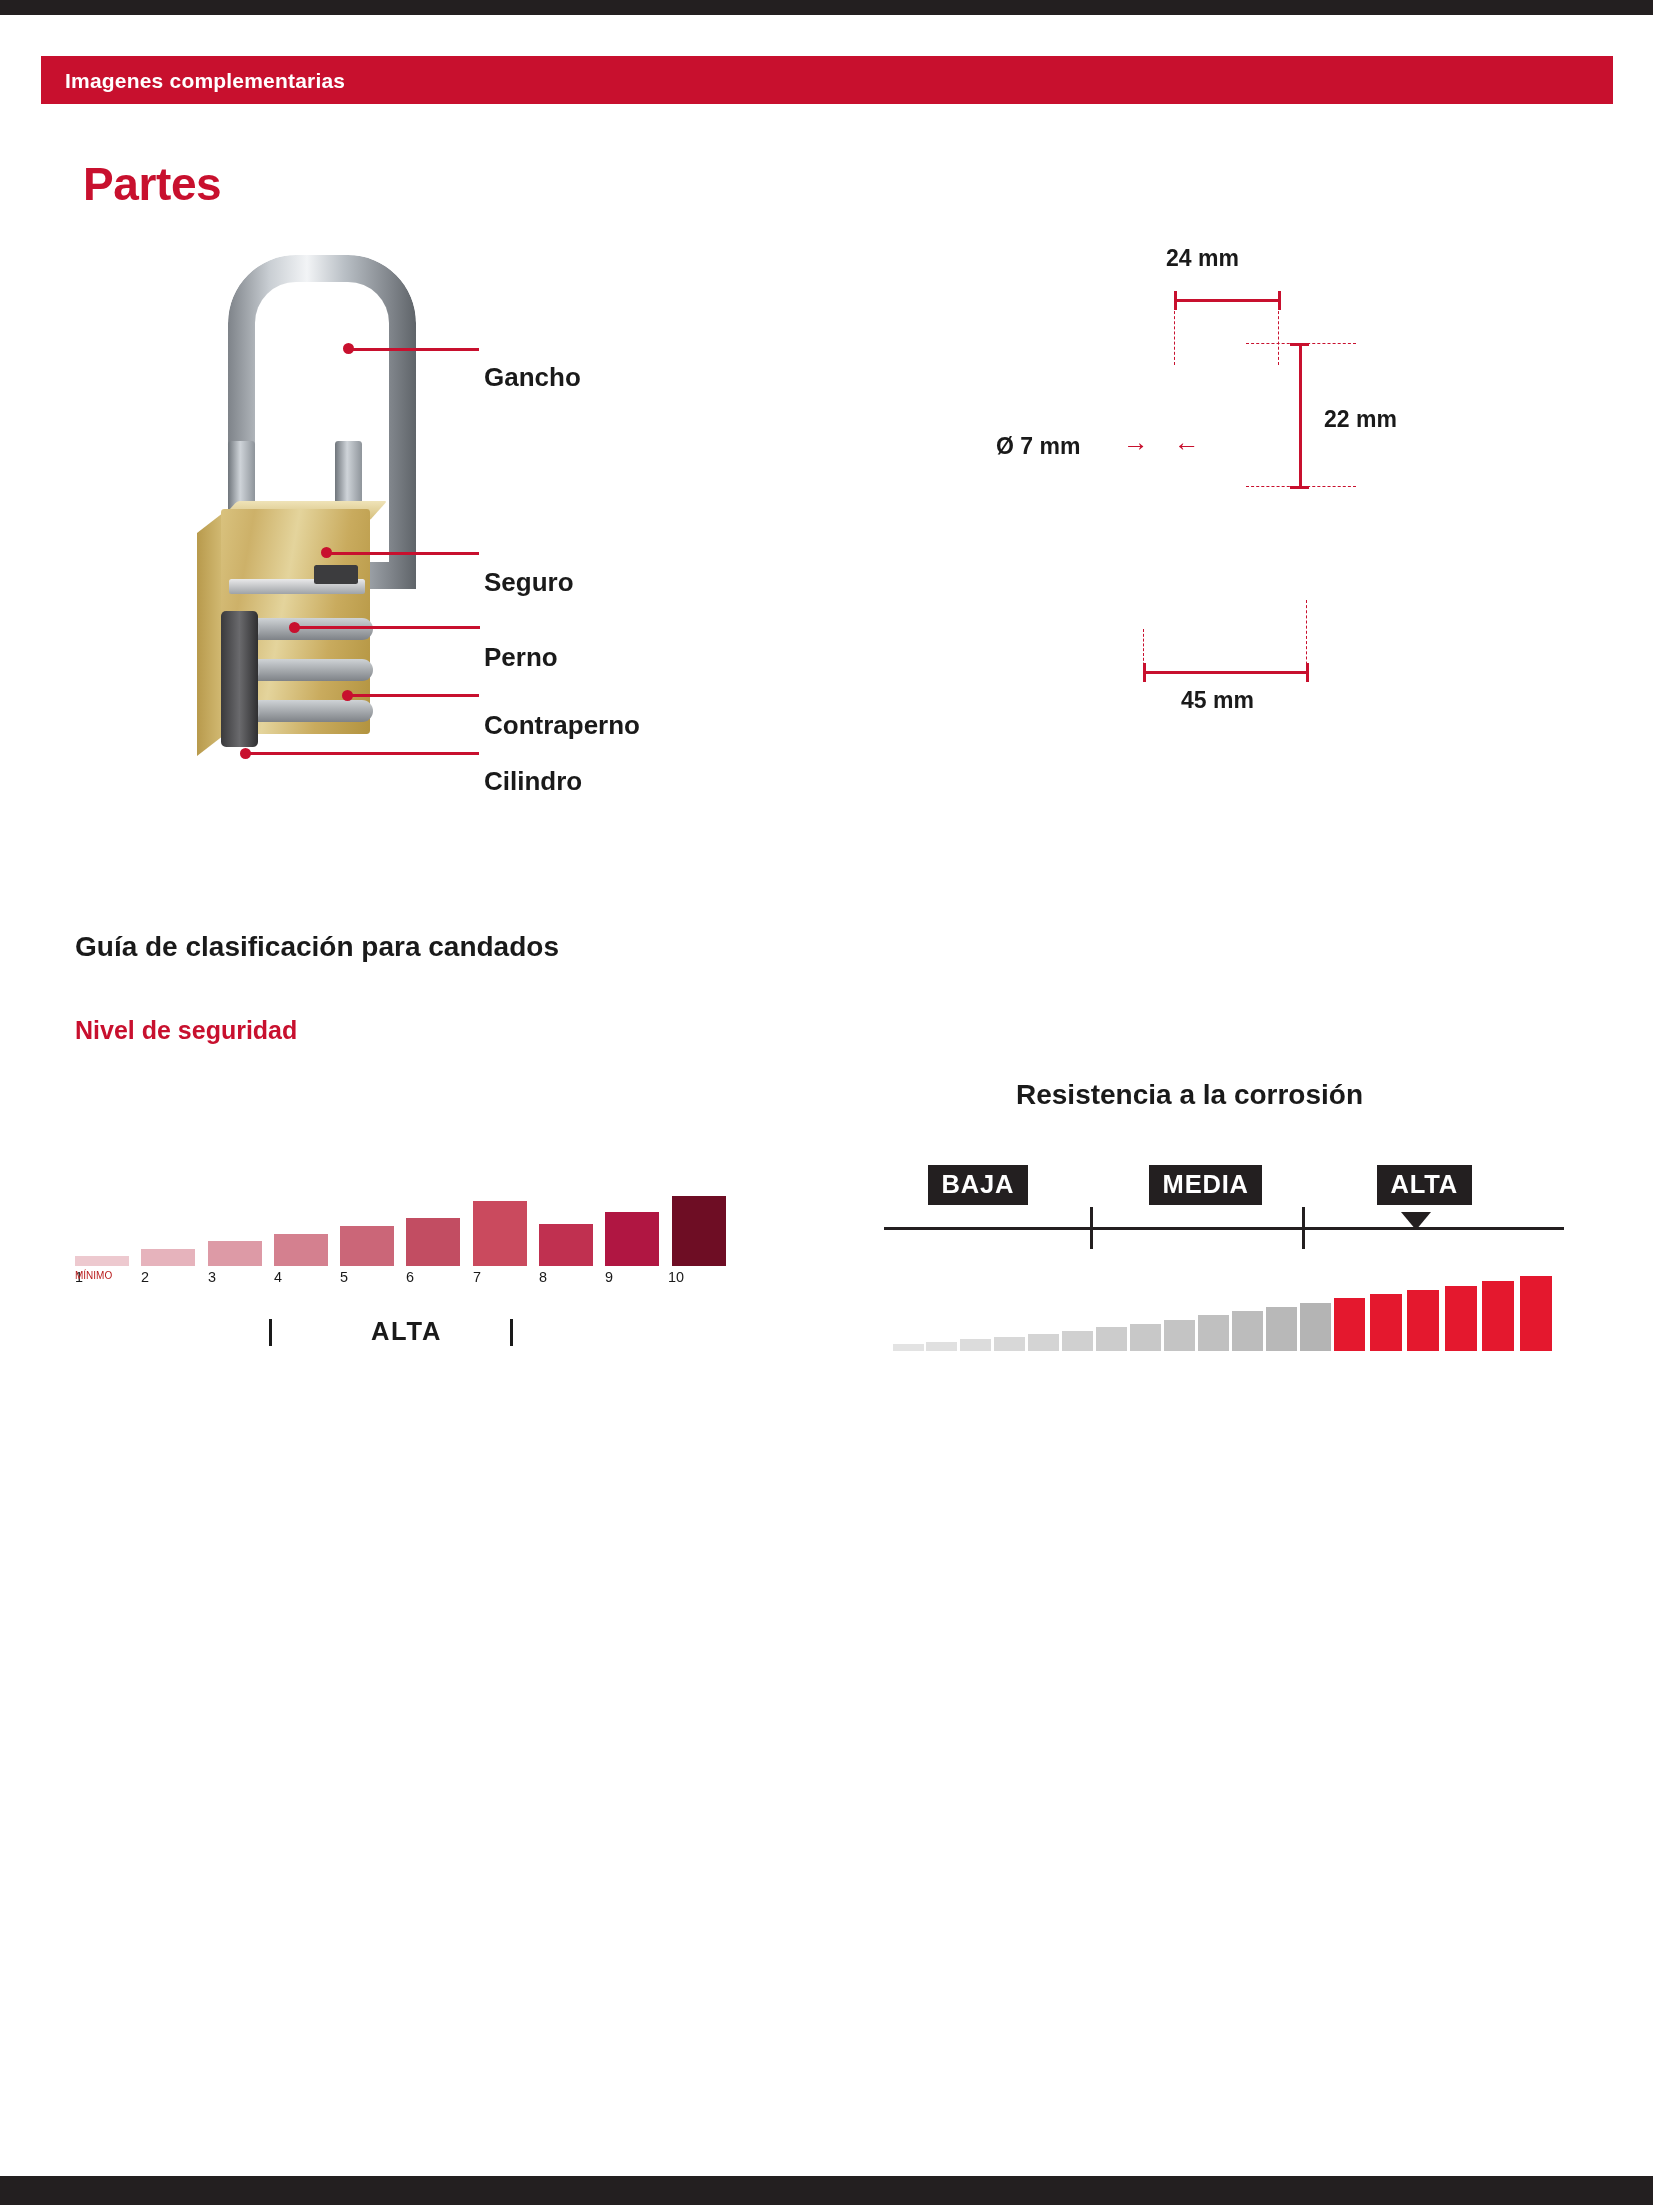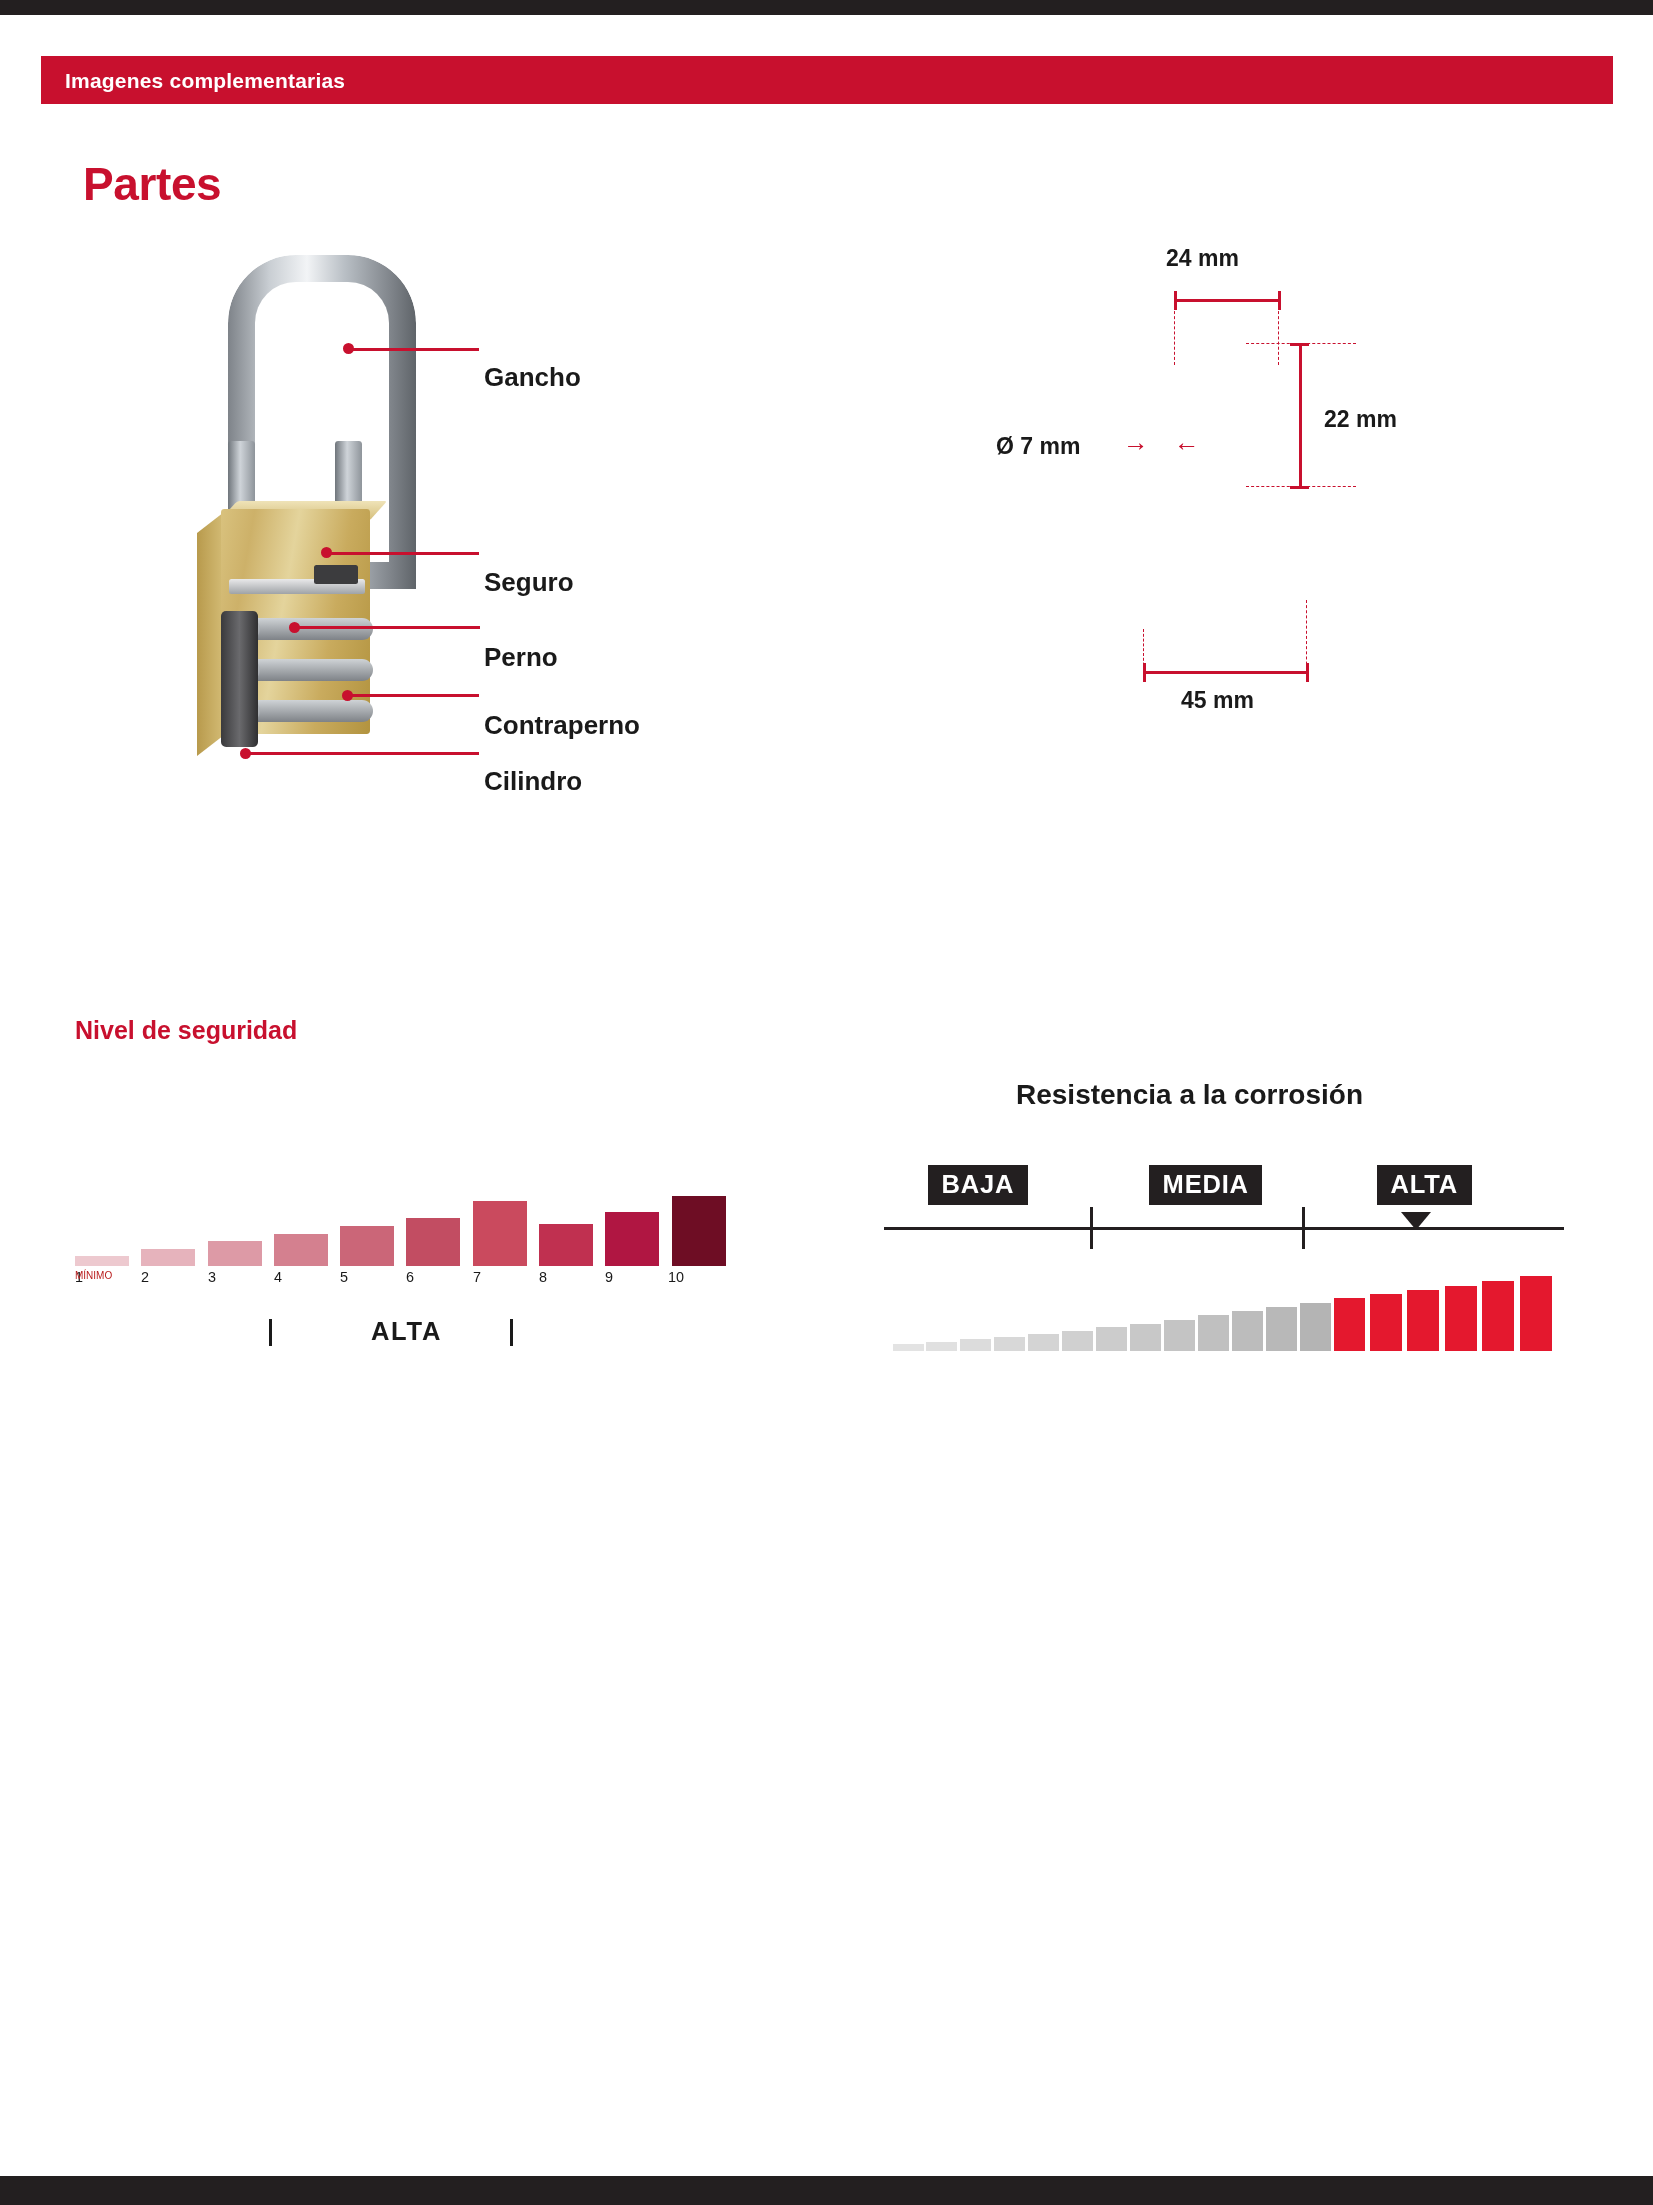--- a/index.html
+++ b/index.html
@@ -410,20 +410,21 @@
   <div class="arrow-red" style="left:1123px; top:430px;">→</div>
   <div class="arrow-red" style="left:1174px; top:430px;">←</div>
 
   <div class="ext-line-v" style="left:1143px; top:629px; height:51px;"></div>
   <div class="ext-line-v" style="left:1306px; top:600px; height:80px;"></div>
   <div class="dimline dim-h" style="left:1143px; top:671px; width:165px;"></div>
   <div class="dimline dim-v" style="left:1143px; top:663px; height:18.7px;"></div>
   <div class="dimline dim-v" style="left:1306px; top:663px; height:18.7px;"></div>
   <div class="dim-text" style="left:1181px; top:687px;">45 mm</div>
 
+  <div class="guide-title">Guía de clasificación para candados</div>
   <div class="sub-red">Nivel de seguridad</div>
 
   <div class="sec-chart">
     <div class="sec-bar" style="left:0px;   height:10.2px; background:#edc9cf;"></div>
     <div class="sec-bar" style="left:66px;  height:17px; background:#e6b3bc;"></div>
     <div class="sec-bar" style="left:133px; height:25px; background:#dd9aa6;"></div>
     <div class="sec-bar" style="left:199px; height:32px; background:#d4808f;"></div>
     <div class="sec-bar" style="left:265px; height:40px; background:#cb6678;"></div>
     <div class="sec-bar" style="left:331px; height:48px; background:#c24d62;"></div>
     <div class="sec-bar" style="left:398px; height:65px; background:#ca4a5e;"></div>

